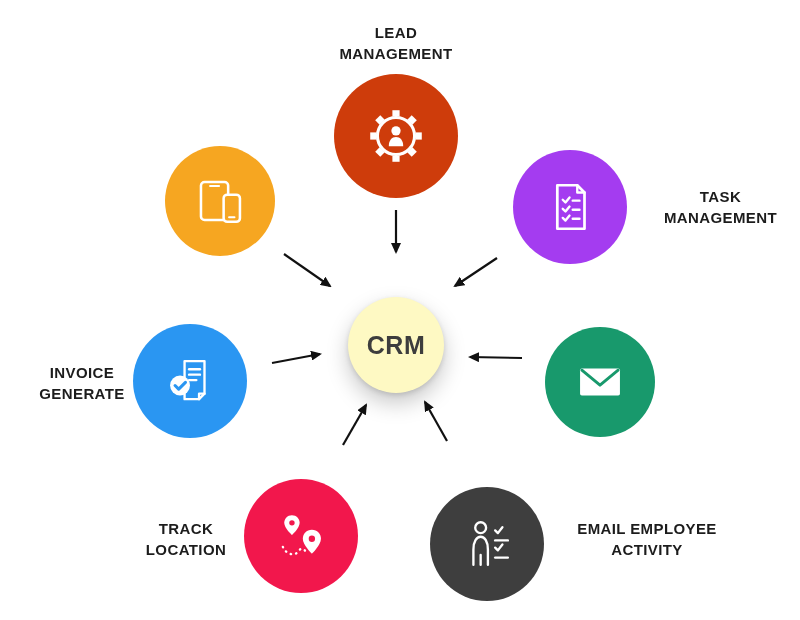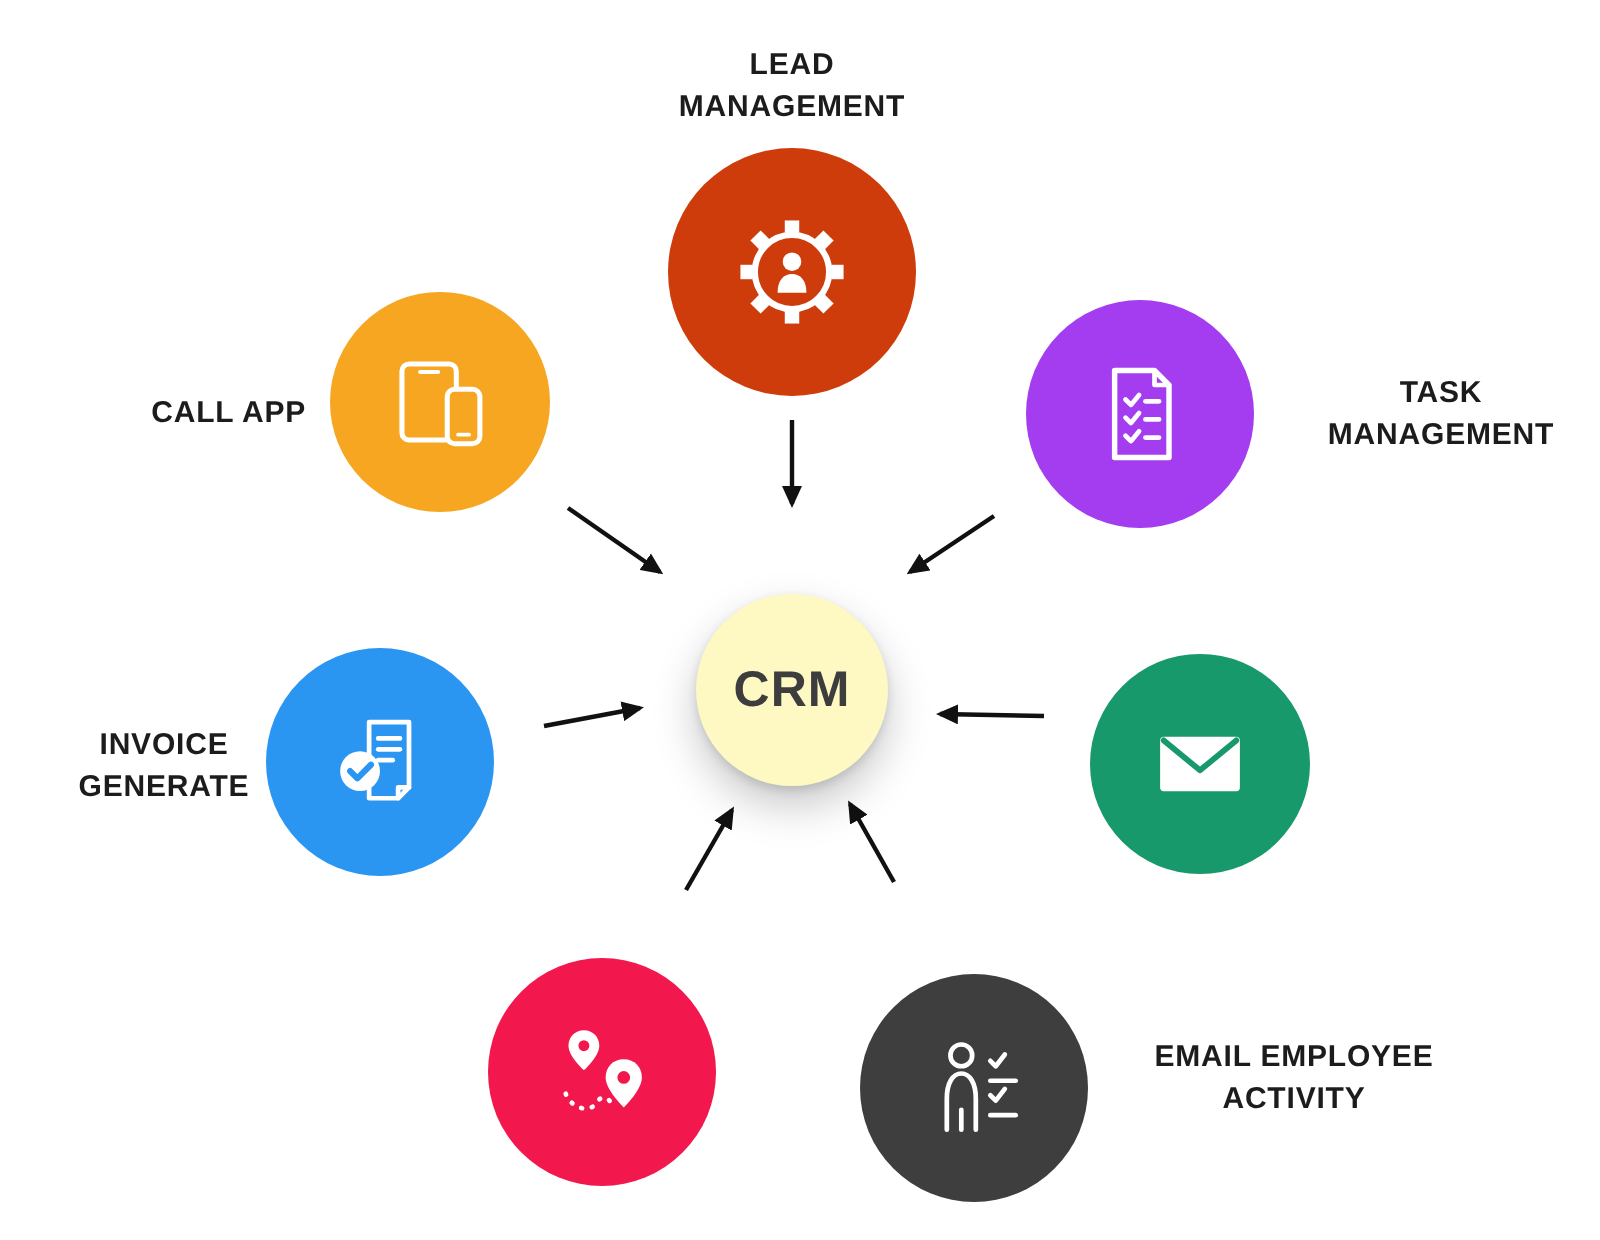--- a/index.html
+++ b/index.html
@@ -134,20 +134,22 @@
 
   <div class="node" style="left: 244px; top: 479px; width: 114px; height: 114px; background: rgb(242, 23, 76); color: rgb(242, 23, 76);">
     <svg width="58" height="58" viewBox="0 0 64 64" fill="none">
       <path d="M22,9 c-5,0 -8.5,3.8 -8.5,8.5 c0,6 8.5,13.5 8.5,13.5 s8.5,-7.5 8.5,-13.5 c0,-4.7 -3.5,-8.5 -8.5,-8.5 z" fill="#ffffff" stroke="none"></path>
       <circle cx="22" cy="17.5" r="3" fill="currentColor"></circle>
       <path d="M44,25 c-6,0 -10,4.5 -10,10 c0,7 10,16.5 10,16.5 s10,-9.5 10,-16.5 c0,-5.5 -4,-10 -10,-10 z" fill="#ffffff" stroke="none"></path>
       <circle cx="44" cy="35" r="3.5" fill="currentColor"></circle>
       <path d="M12,44 C15,52 25,55 29,49 C32,44 36,46 38,51" stroke="#ffffff" stroke-width="2.6" stroke-dasharray="0.5 5.5" stroke-linecap="round"></path>
     </svg>
   </div>
+  <div class="label ta-c" style="left:136px; top:518px; width:100px">TRACK
+LOCATION</div>
 
   <div class="node" style="left: 133px; top: 324px; width: 114px; height: 114px; background: rgb(42, 150, 242); color: rgb(42, 150, 242);">
     <svg width="58" height="58" viewBox="0 0 64 64" fill="none" stroke="#ffffff" stroke-width="2.6" stroke-linecap="round" stroke-linejoin="round">
       <path d="M26,10 H48 V46 l-6,6 H26 Z"></path>
       <path d="M48,46 H42 V52"></path>
       <line x1="31" y1="19" x2="43" y2="19"></line>
       <line x1="31" y1="25" x2="43" y2="25"></line>
       <line x1="31" y1="31" x2="39" y2="31"></line>
       <circle cx="21" cy="37" r="11" fill="#ffffff" stroke="none"></circle>
       <polyline points="15.5,37 19.5,41 27,33.5" stroke="currentColor" stroke-width="3.4" fill="none"></polyline>
@@ -157,19 +159,18 @@
 GENERATE</div>
 
   <div class="node" style="left: 165px; top: 146px; width: 110px; height: 110px; background: rgb(246, 166, 33); color: rgb(246, 166, 33);">
     <svg width="58" height="58" viewBox="0 0 64 64" fill="none" stroke="#ffffff" stroke-width="2.8" stroke-linecap="round" stroke-linejoin="round">
       <rect x="11" y="11" width="30" height="42" rx="4"></rect>
       <line x1="21" y1="15.5" x2="31" y2="15.5" stroke-width="2.2"></line>
       <rect x="36" y="25" width="18" height="30" rx="4" fill="currentColor"></rect>
       <line x1="42" y1="50" x2="48" y2="50" stroke-width="2.2"></line>
     </svg>
   </div>
-  <div class="label ta-r" style="left:38px; top:196px; width:115px">CALL APP</div>
 
   <div class="center-node" style="background: #fef9c3;">
     <span style="color: rgb(61, 61, 61);">CRM</span>
   </div>
 
 </div>
 
 </body></html>

